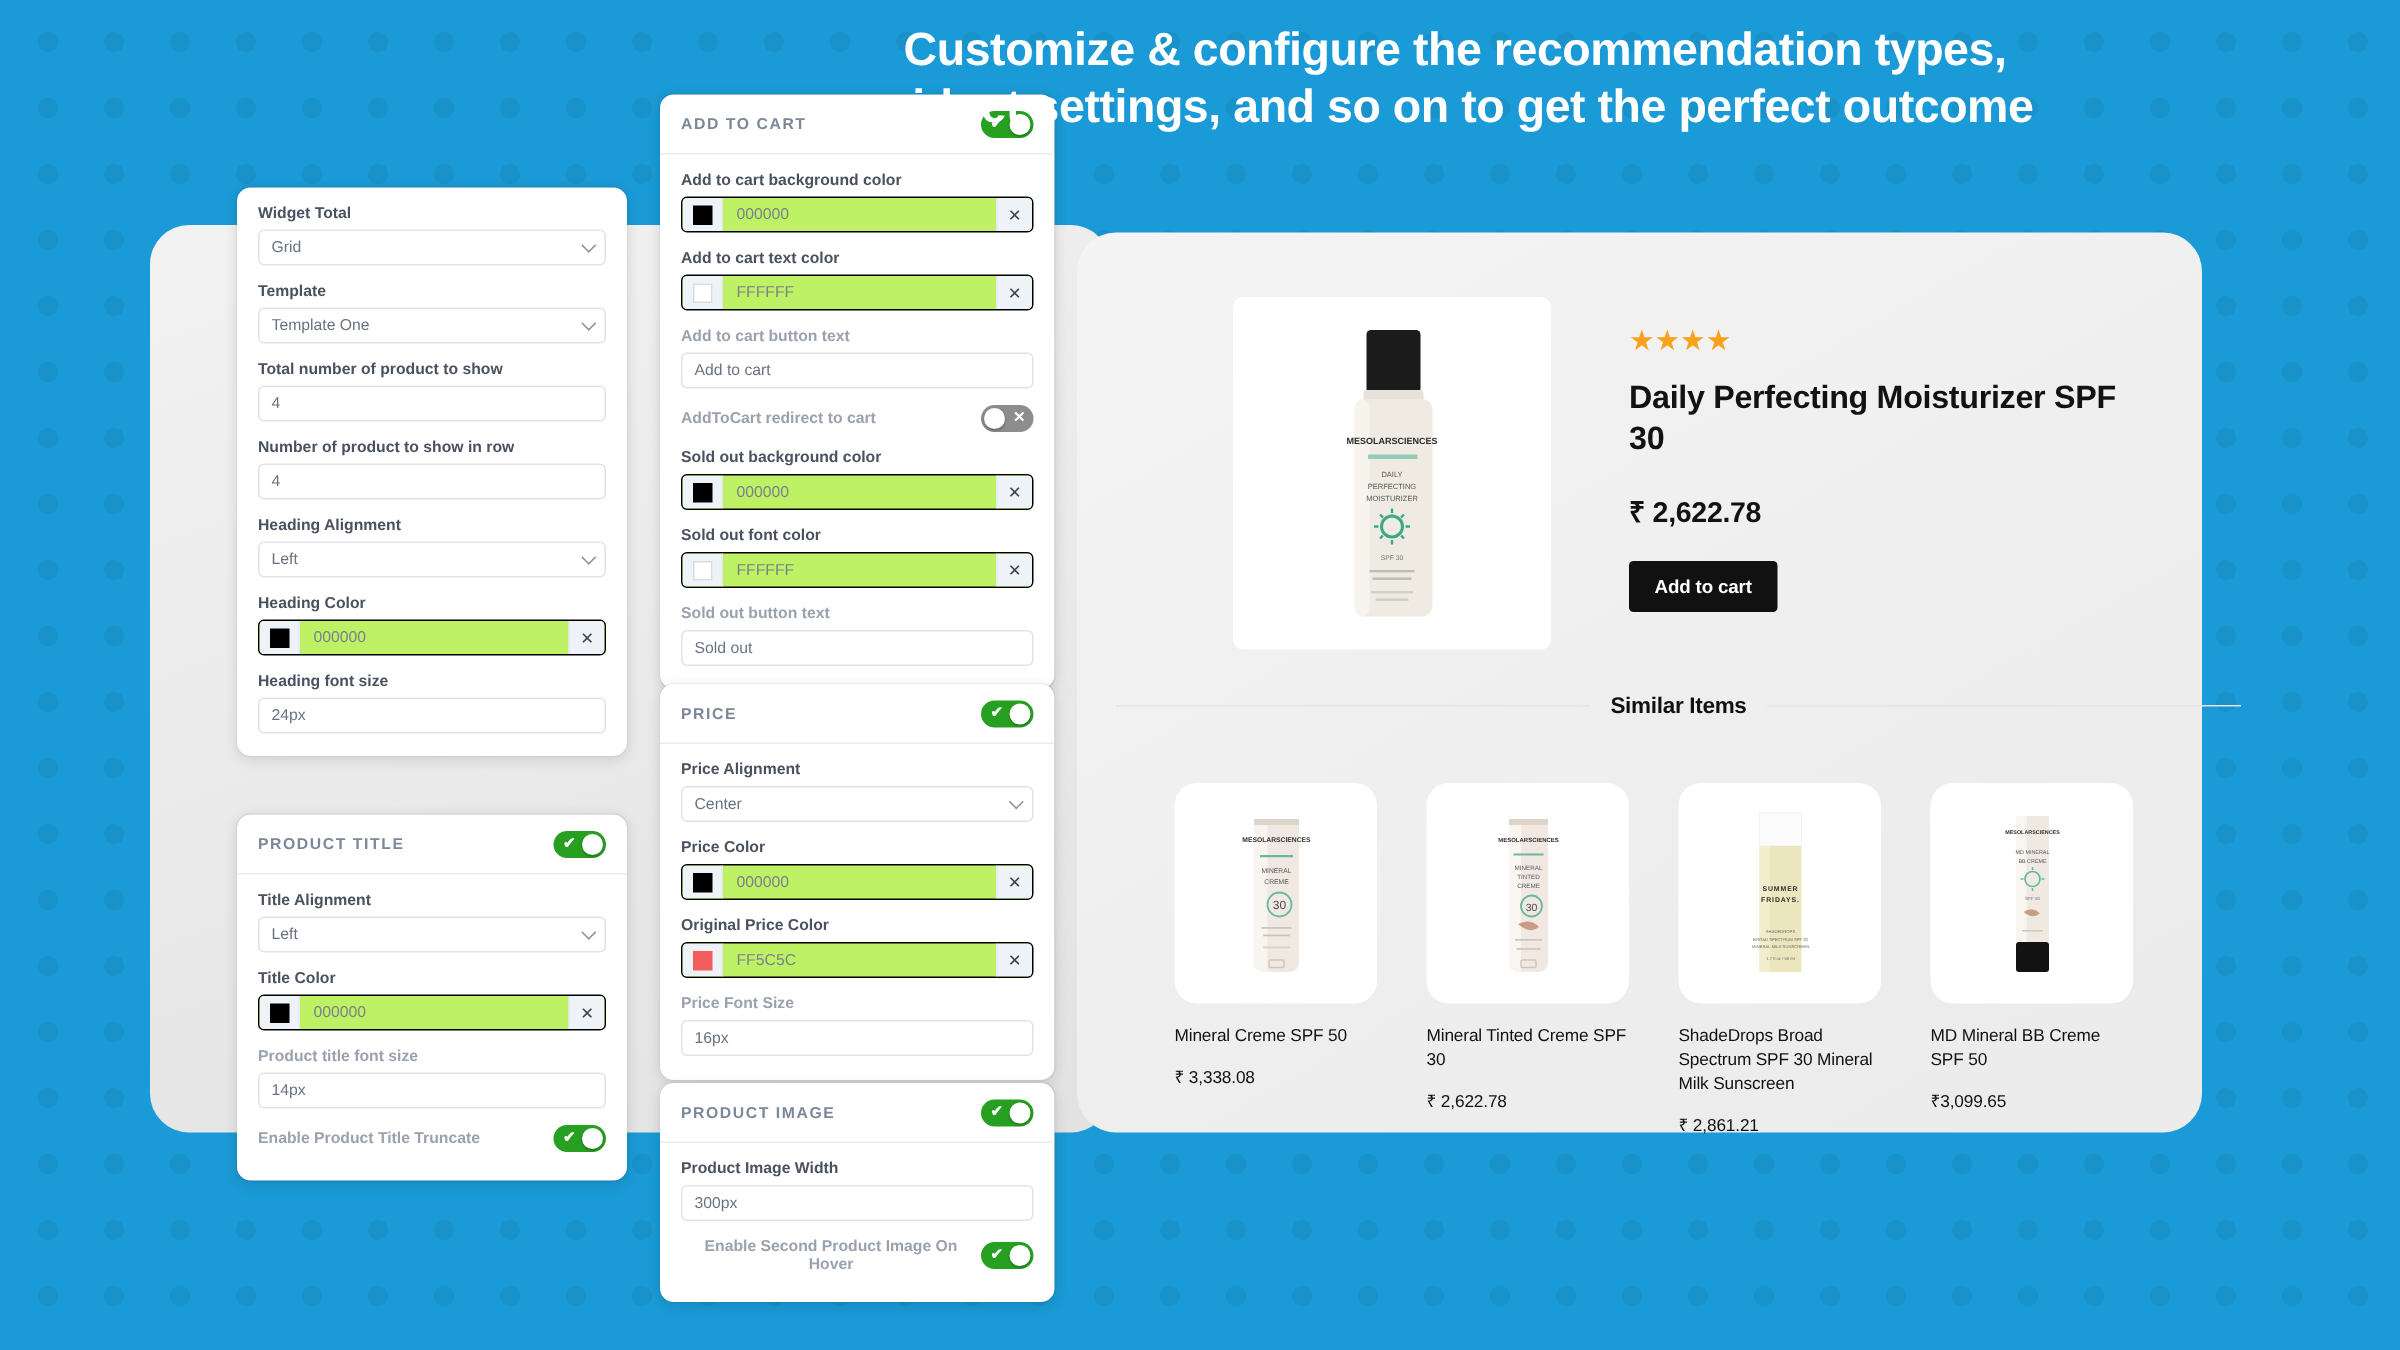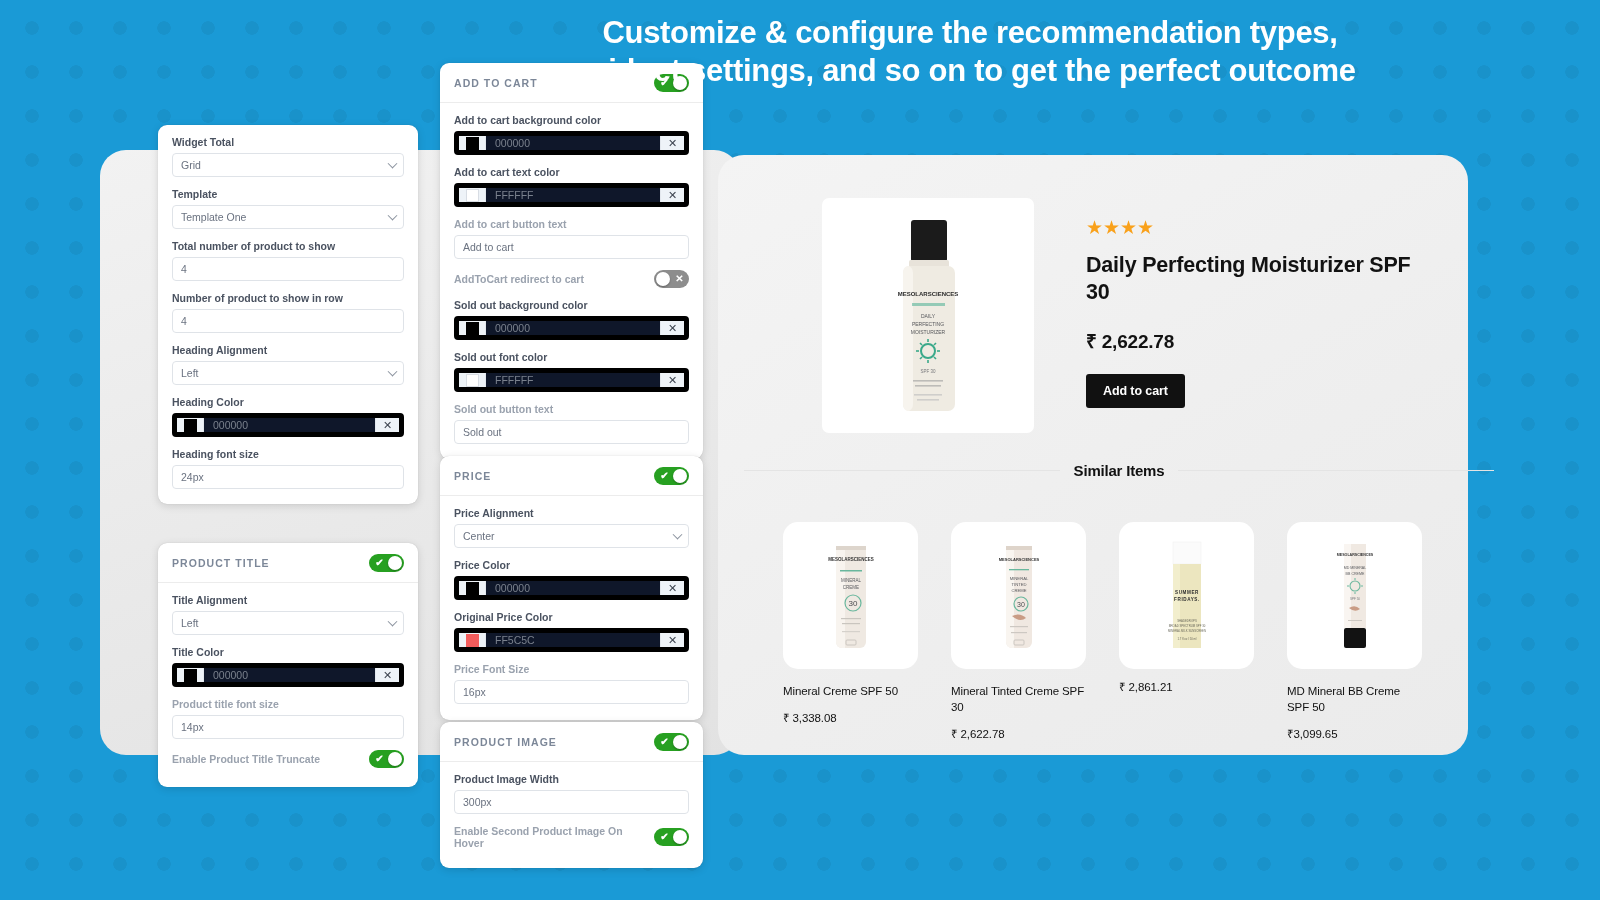--- a/index.html
+++ b/index.html
@@ -108,23 +108,23 @@
   .fld.sel .chev {
     position: absolute; right: 7px; top: 50%;
     transform: translateY(-60%);
     width: 7px; height: 7px;
     border-right: 1.4px solid #8a929e;
     border-bottom: 1.4px solid #8a929e;
     transform: translateY(-70%) rotate(45deg);
   }
   
   .colorfld {
-    height: 24px; border: 5px solid #000000; border-radius: 4px;
+    height: 24px; border: 1px solid #000000; border-radius: 4px;
     display: flex; align-items: stretch; margin-bottom: 11px;
-    overflow: hidden; background: #0f172a;
+    overflow: hidden; background: #bef264;
   }
   .colorfld .sw-wrap {
     width: 27px; background: #eef3f8; display: flex;
     align-items: center; justify-content: center; flex: none;
     border-right: 1px solid #e3e8ee;
   }
   .colorfld .sw { width: 13px; height: 13px; }
   .colorfld .val {
     flex: 1; display: flex; align-items: center;
     font-size: 10.5px; color: #7a818d; padding-left: 9px;
@@ -132,21 +132,21 @@
   .colorfld .clr {
     width: 24px; background: #eef3f8; flex: none;
     border-left: 1px solid #e3e8ee;
     display: flex; align-items: center; justify-content: center;
     font-size: 11px; color: #3d4450;
   }
   .switchrow {
     display: flex; align-items: center; justify-content: space-between;
     margin-bottom: 4px; margin-top: 2px;
   }
-  .switchrow .lbl { margin: 0; }
+  .switchrow .lbl { margin: 0; text-align: center; }
 
   
   #hero {
     position: absolute; left: 822px; top: 198px;
     width: 212px; height: 235px;
     background: #fff; border-radius: 7px;
     display: flex; align-items: center; justify-content: center;
     z-index: 3;
   }
   #hero-info {
@@ -517,20 +517,21 @@
         <rect x="15" y="28" width="28" height="84" fill="#ece6bf"></rect>
         <rect x="15" y="28" width="7" height="84" fill="#f2eecd"></rect>
         <text x="29" y="58" font-size="4.6" fill="#2c2c2c" text-anchor="middle" font-family="Liberation Sans, sans-serif" font-weight="bold" letter-spacing="0.6">SUMMER</text>
         <text x="29" y="65" font-size="4.6" fill="#2c2c2c" text-anchor="middle" font-family="Liberation Sans, sans-serif" font-weight="bold" letter-spacing="0.6">FRIDAYS.</text>
         <text x="29" y="86" font-size="2.8" fill="#6b6a5c" text-anchor="middle" font-family="Liberation Sans, sans-serif">SHADEDROPS</text>
         <text x="29" y="91" font-size="2.8" fill="#6b6a5c" text-anchor="middle" font-family="Liberation Sans, sans-serif">BROAD SPECTRUM SPF 30</text>
         <text x="29" y="96" font-size="2.8" fill="#6b6a5c" text-anchor="middle" font-family="Liberation Sans, sans-serif">MINERAL MILK SUNSCREEN</text>
         <text x="29" y="104" font-size="2.8" fill="#6b6a5c" text-anchor="middle" font-family="Liberation Sans, sans-serif">1.7 fl oz / 50 ml</text>
       </svg>
     </div>
+    <div class="sim-name">ShadeDrops Broad Spectrum SPF 30 Mineral Milk Sunscreen</div>
     <div class="sim-price">₹ 2,861.21</div>
   </div>
 
   <div class="sim-item">
     <div class="sim-img">
       <svg width="58" height="120" viewBox="0 0 58 120">
         <path d="M18 8 h22 v84 h-22 z" fill="#f0e9e2"></path>
         <path d="M18 8 h7 v84 h-7 z" fill="#f9f5f1"></path>
         <rect x="18" y="92" width="22" height="20" rx="2" fill="#121212"></rect>
         <text x="29" y="20" font-size="3.6" fill="#333" text-anchor="middle" font-family="Liberation Sans, sans-serif" font-weight="bold">MESOLARSCIENCES</text>

